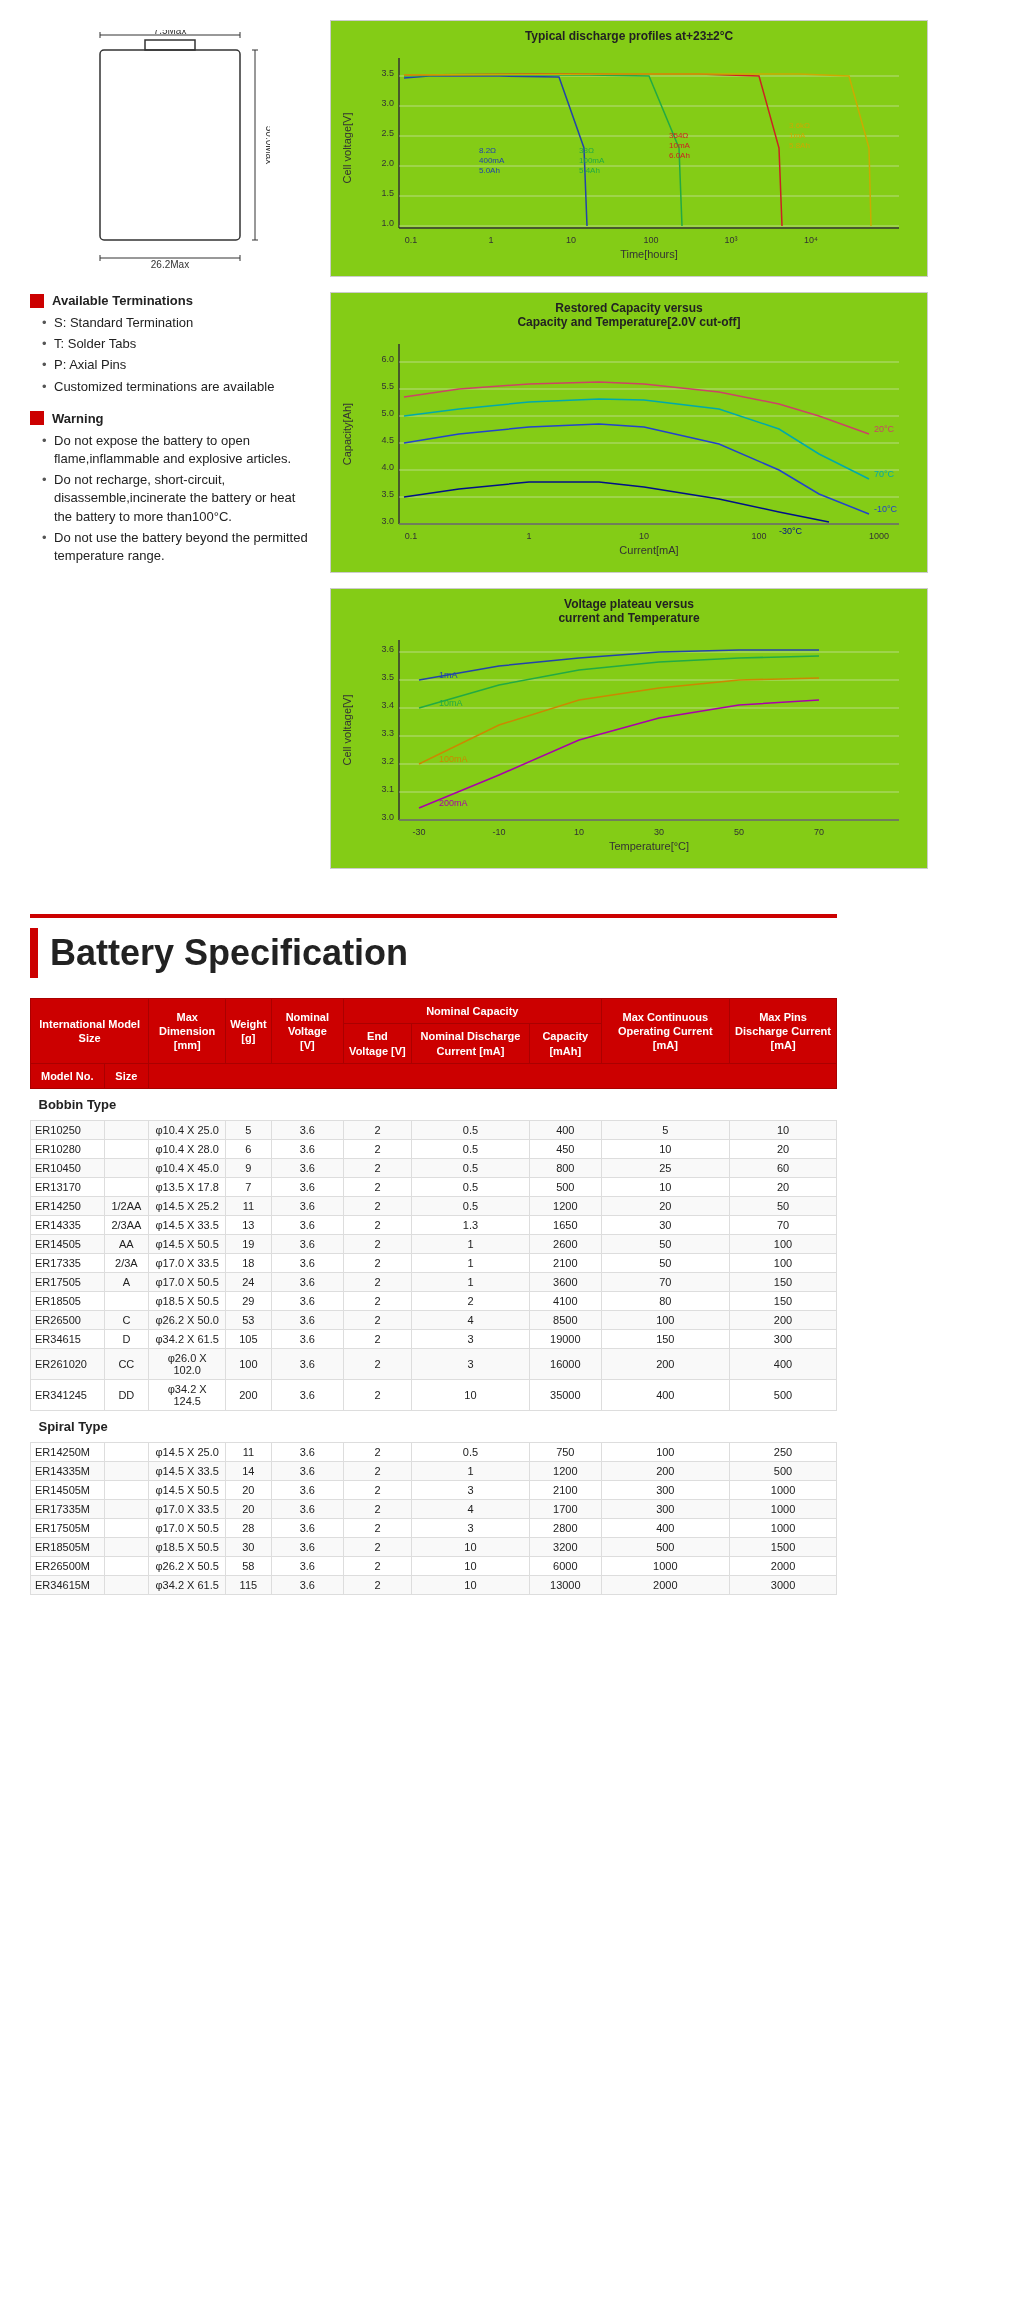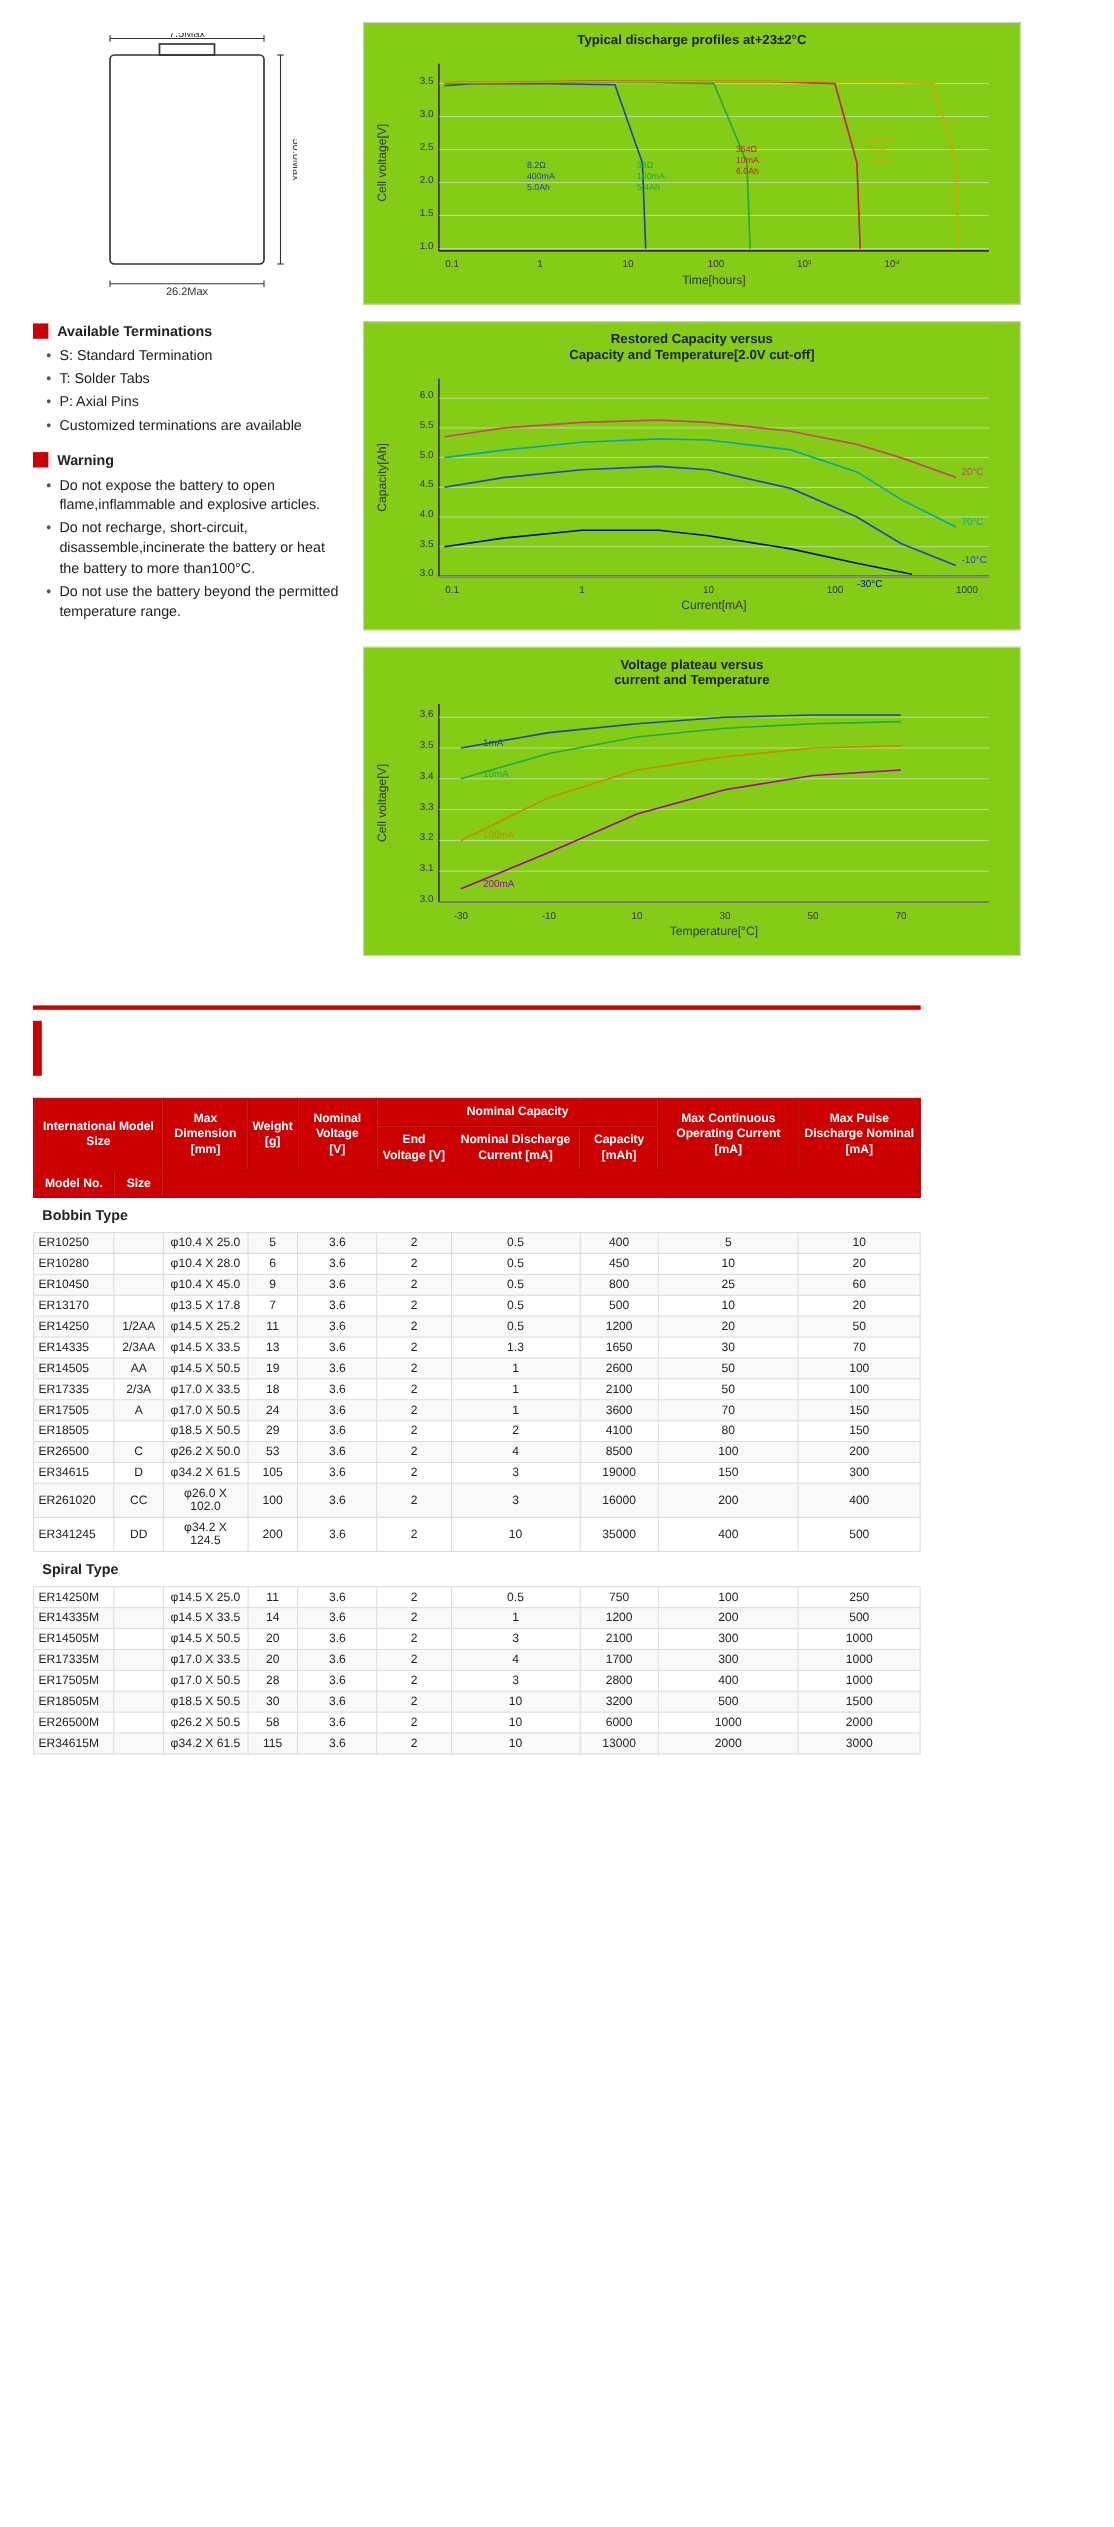--- a/index.html
+++ b/index.html
@@ -393,20 +393,21 @@
           <text x="100" y="176" font-size="9" fill="#aa00aa">200mA</text>
         </svg>
       </div>
 
     </div>
   </div>
 
   <div class="spec-section">
     <div class="spec-title">
       <div class="spec-title-bar"></div>
+      <span class="spec-title-text">Battery Specification</span>
     </div>
 
     <table class="spec-table">
       <thead>
         <tr>
           <th rowspan="2" colspan="2">
             <div>International Model Size</div>
           </th>
           <th rowspan="2">
             <div>Max Dimension</div>
@@ -419,21 +420,21 @@
           <th rowspan="2">
             <div>Nominal Voltage</div>
             <div>[V]</div>
           </th>
           <th colspan="3">Nominal Capacity</th>
           <th rowspan="2">
             <div>Max Continuous Operating Current</div>
             <div>[mA]</div>
           </th>
           <th rowspan="2">
-            <div>Max Pulse Discharge Nominal</div>
+            <div>Max Pins Discharge Current</div>
             <div>[mA]</div>
           </th>
         </tr>
         <tr>
           <th>End Voltage [V]</th>
           <th>Nominal Discharge Current [mA]</th>
           <th>Capacity [mAh]</th>
         </tr>
         <tr>
           <th>Model No.</th>

